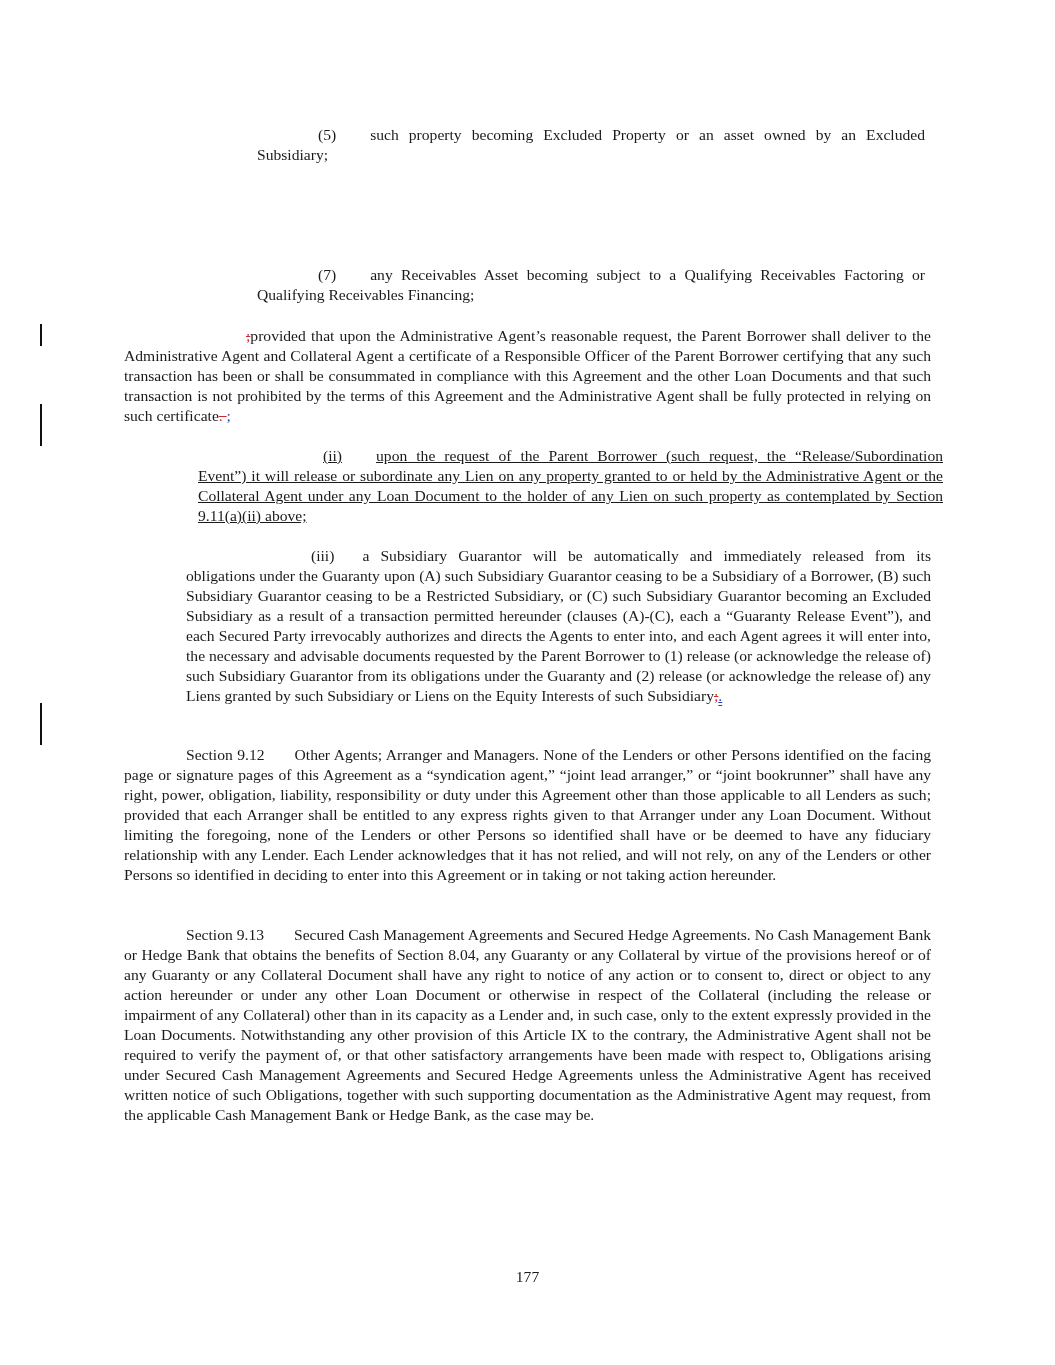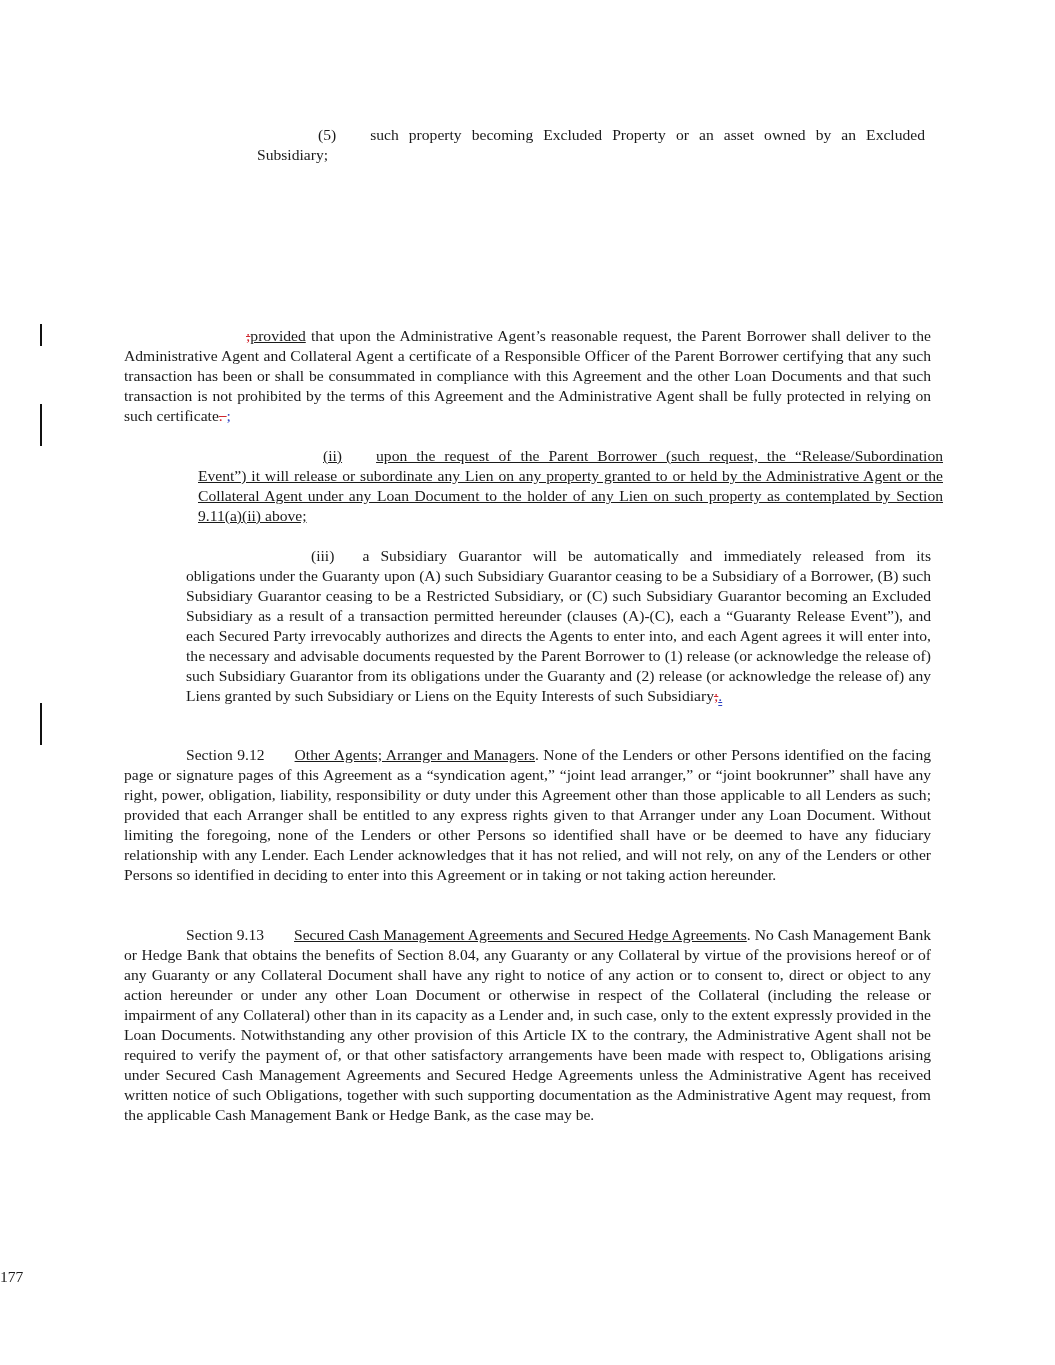--- a/index.html
+++ b/index.html
@@ -1,40 +1,43 @@
 <!DOCTYPE html>
 <html><head>
 <meta charset="utf-8">
 <style>
   html, body { margin: 0; padding: 0; background: #ffffff; }
   body { width: 1055px; height: 1365px; position: relative; overflow: hidden;
          font-family: "Liberation Serif", "DejaVu Serif", serif; color: #1a1a1a; font-size: 15.6px; }
   .page { position: absolute; left: 0; top: 0; width: 1055px; height: 1365px; }
   .para { position: absolute; line-height: 20px; text-align: justify; margin: 0; }
   .ind { display: inline-block; }
-  .u { text-decoration: underline; }
+  .u { }
   .del { color: #d0262e; text-decoration: line-through; }
   .ins { color: #2a3fc0; text-decoration: underline double; }
   .bar { position: absolute; left: 40px; width: 2px; background: #111; }
-  .pnum { position: absolute; left: 0; width: 1055px; top: 1268px; }
+  .pnum { position: absolute; left: 0; width: 1055px; top: 1268px; text-align: center; }
 </style>
 </head>
 <body>
 
 <div class="page">
 
   <div class="bar" style="top:324px;height:22px;"></div>
   <div class="bar" style="top:404px;height:42px;"></div>
   <div class="bar" style="top:703px;height:42px;"></div>
 
   <p class="para" style="left:257px;width:668px;top:125px;">
     <span class="ind" style="width:61px;"></span><span>(5)</span><span class="ind" style="width:34px;"></span><span>such property becoming Excluded Property or an asset owned by an Excluded Subsidiary;</span>
   </p>
 
 
+  <p class="para" style="left:257px;width:668px;top:265px;">
+    <span class="ind" style="width:61px;"></span><span>(7)</span><span class="ind" style="width:34px;"></span><span>any Receivables Asset becoming subject to a Qualifying Receivables Factoring or Qualifying Receivables Financing;</span>
+  </p>
 
   <p class="para" style="left:124px;width:807px;top:326px;">
     <span class="ind" style="width:122px;"></span><span class="del">;</span><span class="u">provided</span><span> that upon the Administrative Agent’s reasonable request, the Parent Borrower shall deliver to the Administrative Agent and Collateral Agent a certificate of a Responsible Officer of the Parent Borrower certifying that any such transaction has been or shall be consummated in compliance with this Agreement and the other Loan Documents and that such transaction is not prohibited by the terms of this Agreement and the Administrative Agent shall be fully protected in relying on such certificate</span><span class="del">. </span><span class="ins">;</span>
   </p>
 
   <p class="para" style="left:198px;width:745px;top:446px;text-decoration:underline;">
     <span class="ind" style="width:125px;"></span><span>(ii)</span><span class="ind" style="width:34px;"></span><span>upon the request of the Parent Borrower (such request, the “Release/Subordination Event”) it will release or subordinate any Lien on any property granted to or held by the Administrative Agent or the Collateral Agent under any Loan Document to the holder of any Lien on such property as contemplated by Section 9.11(a)(ii) above;</span>
   </p>
 
   <p class="para" style="left:186px;width:745px;top:546px;">

